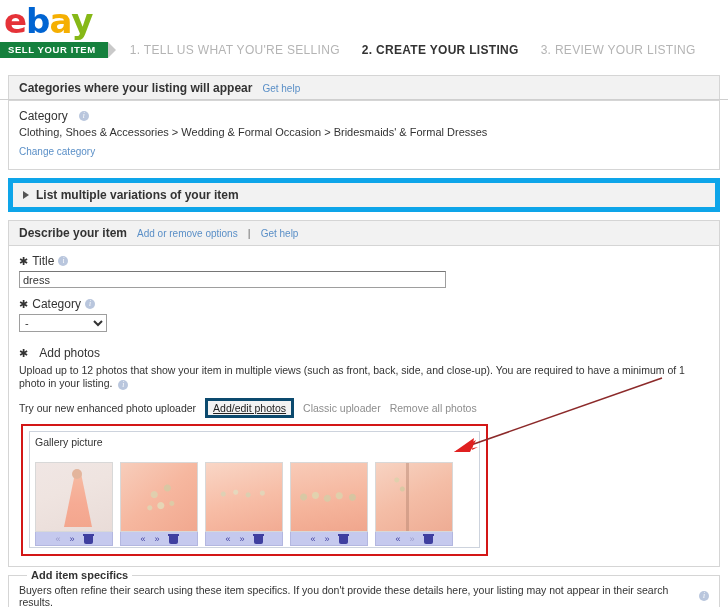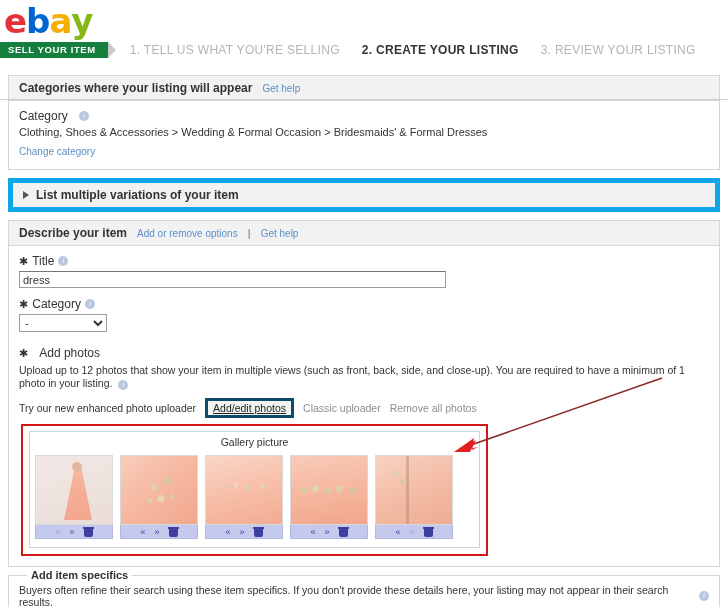--- a/index.html
+++ b/index.html
@@ -123,21 +123,21 @@
   .redbox {
     position: relative; margin: 6px 8px 0 2px;
     width: 467px; height: 132px;
     border: 2px solid #d31717;
   }
   .gallery-inner {
     position: absolute; left: 6px; top: 5px; right: 6px; bottom: 6px;
     border: 1px solid #cdd3dd; background: #fff;
     padding: 4px 5px;
   }
-  .gallery-label { font-size: 10.5px; color: #333; margin-bottom: 7px; text-align: center; }
+  .gallery-label { font-size: 10.5px; color: #333; margin-bottom: 14px; }
   .thumbs { display: flex; gap: 7px; }
   .thumb { width: 78px; }
   .thumb-img {
     width: 78px; height: 70px; border: 1px solid #d8d8d8; overflow: hidden;
     position: relative; background: #f6e9e4;
   }
   .thumb-ctrl {
     display: flex; align-items: center; justify-content: center; gap: 9px;
     height: 14px; background: #c5c9ee; border: 1px solid #b3b7e0; border-top: none;
   }

